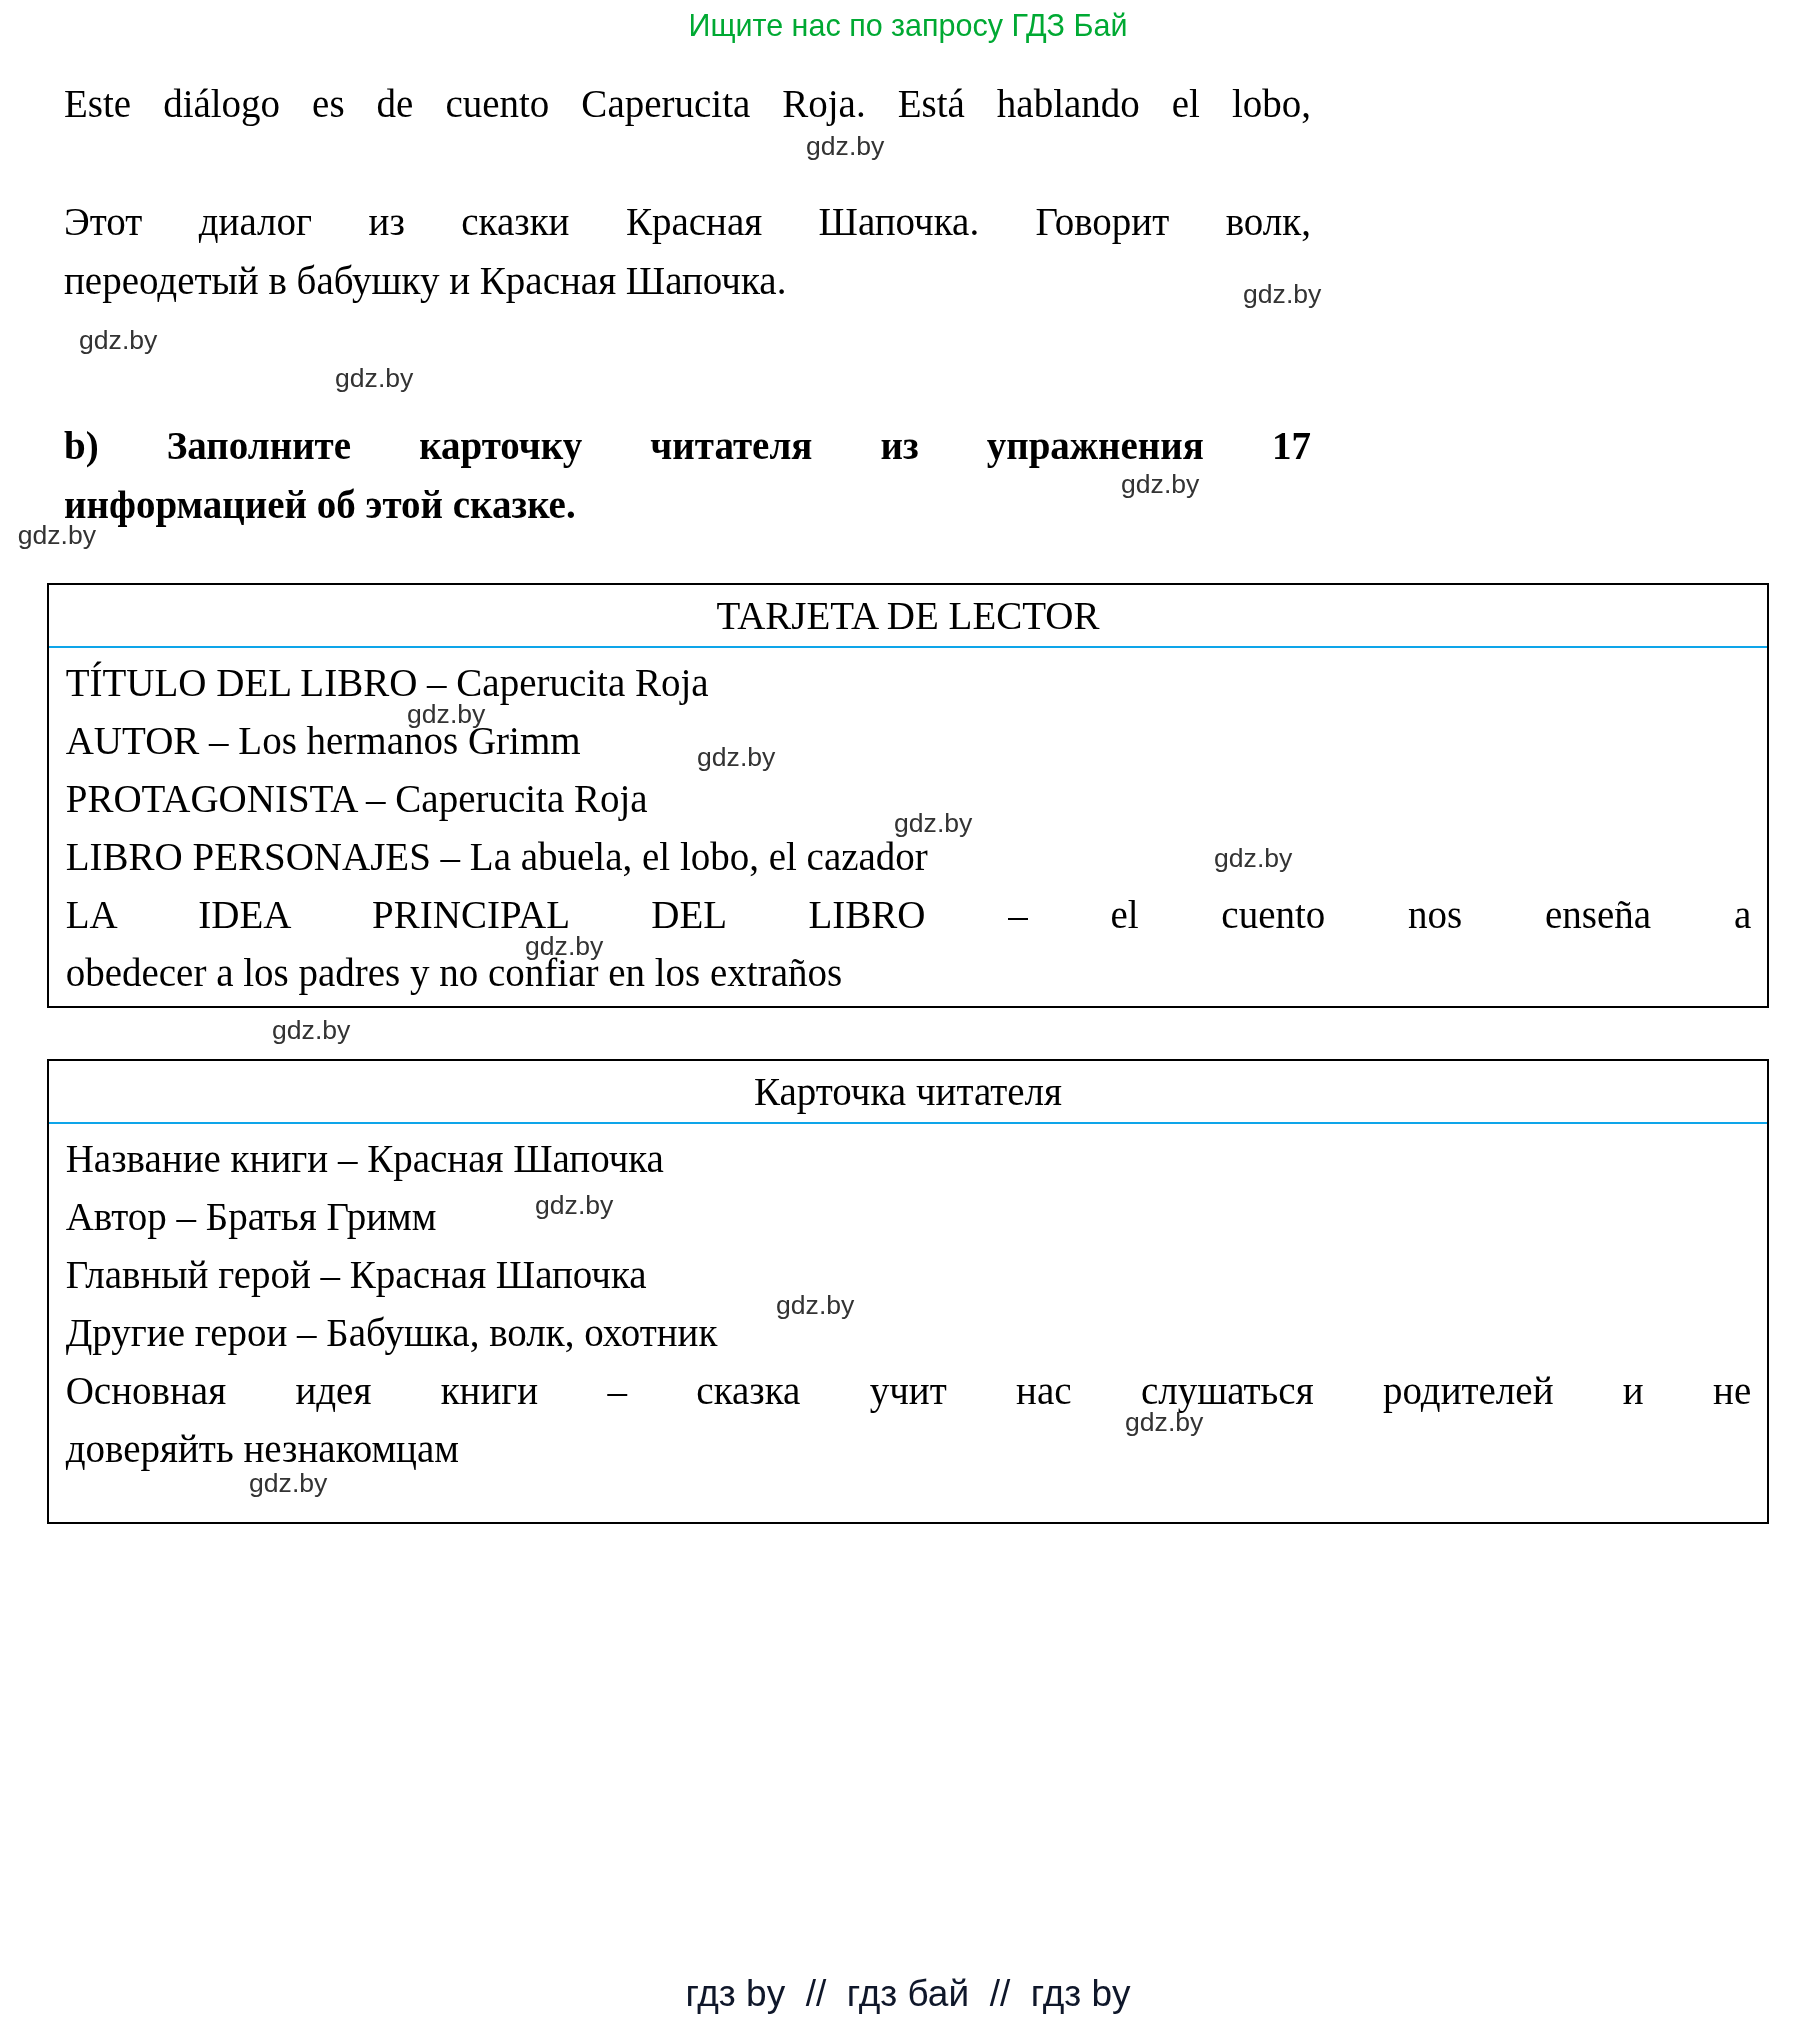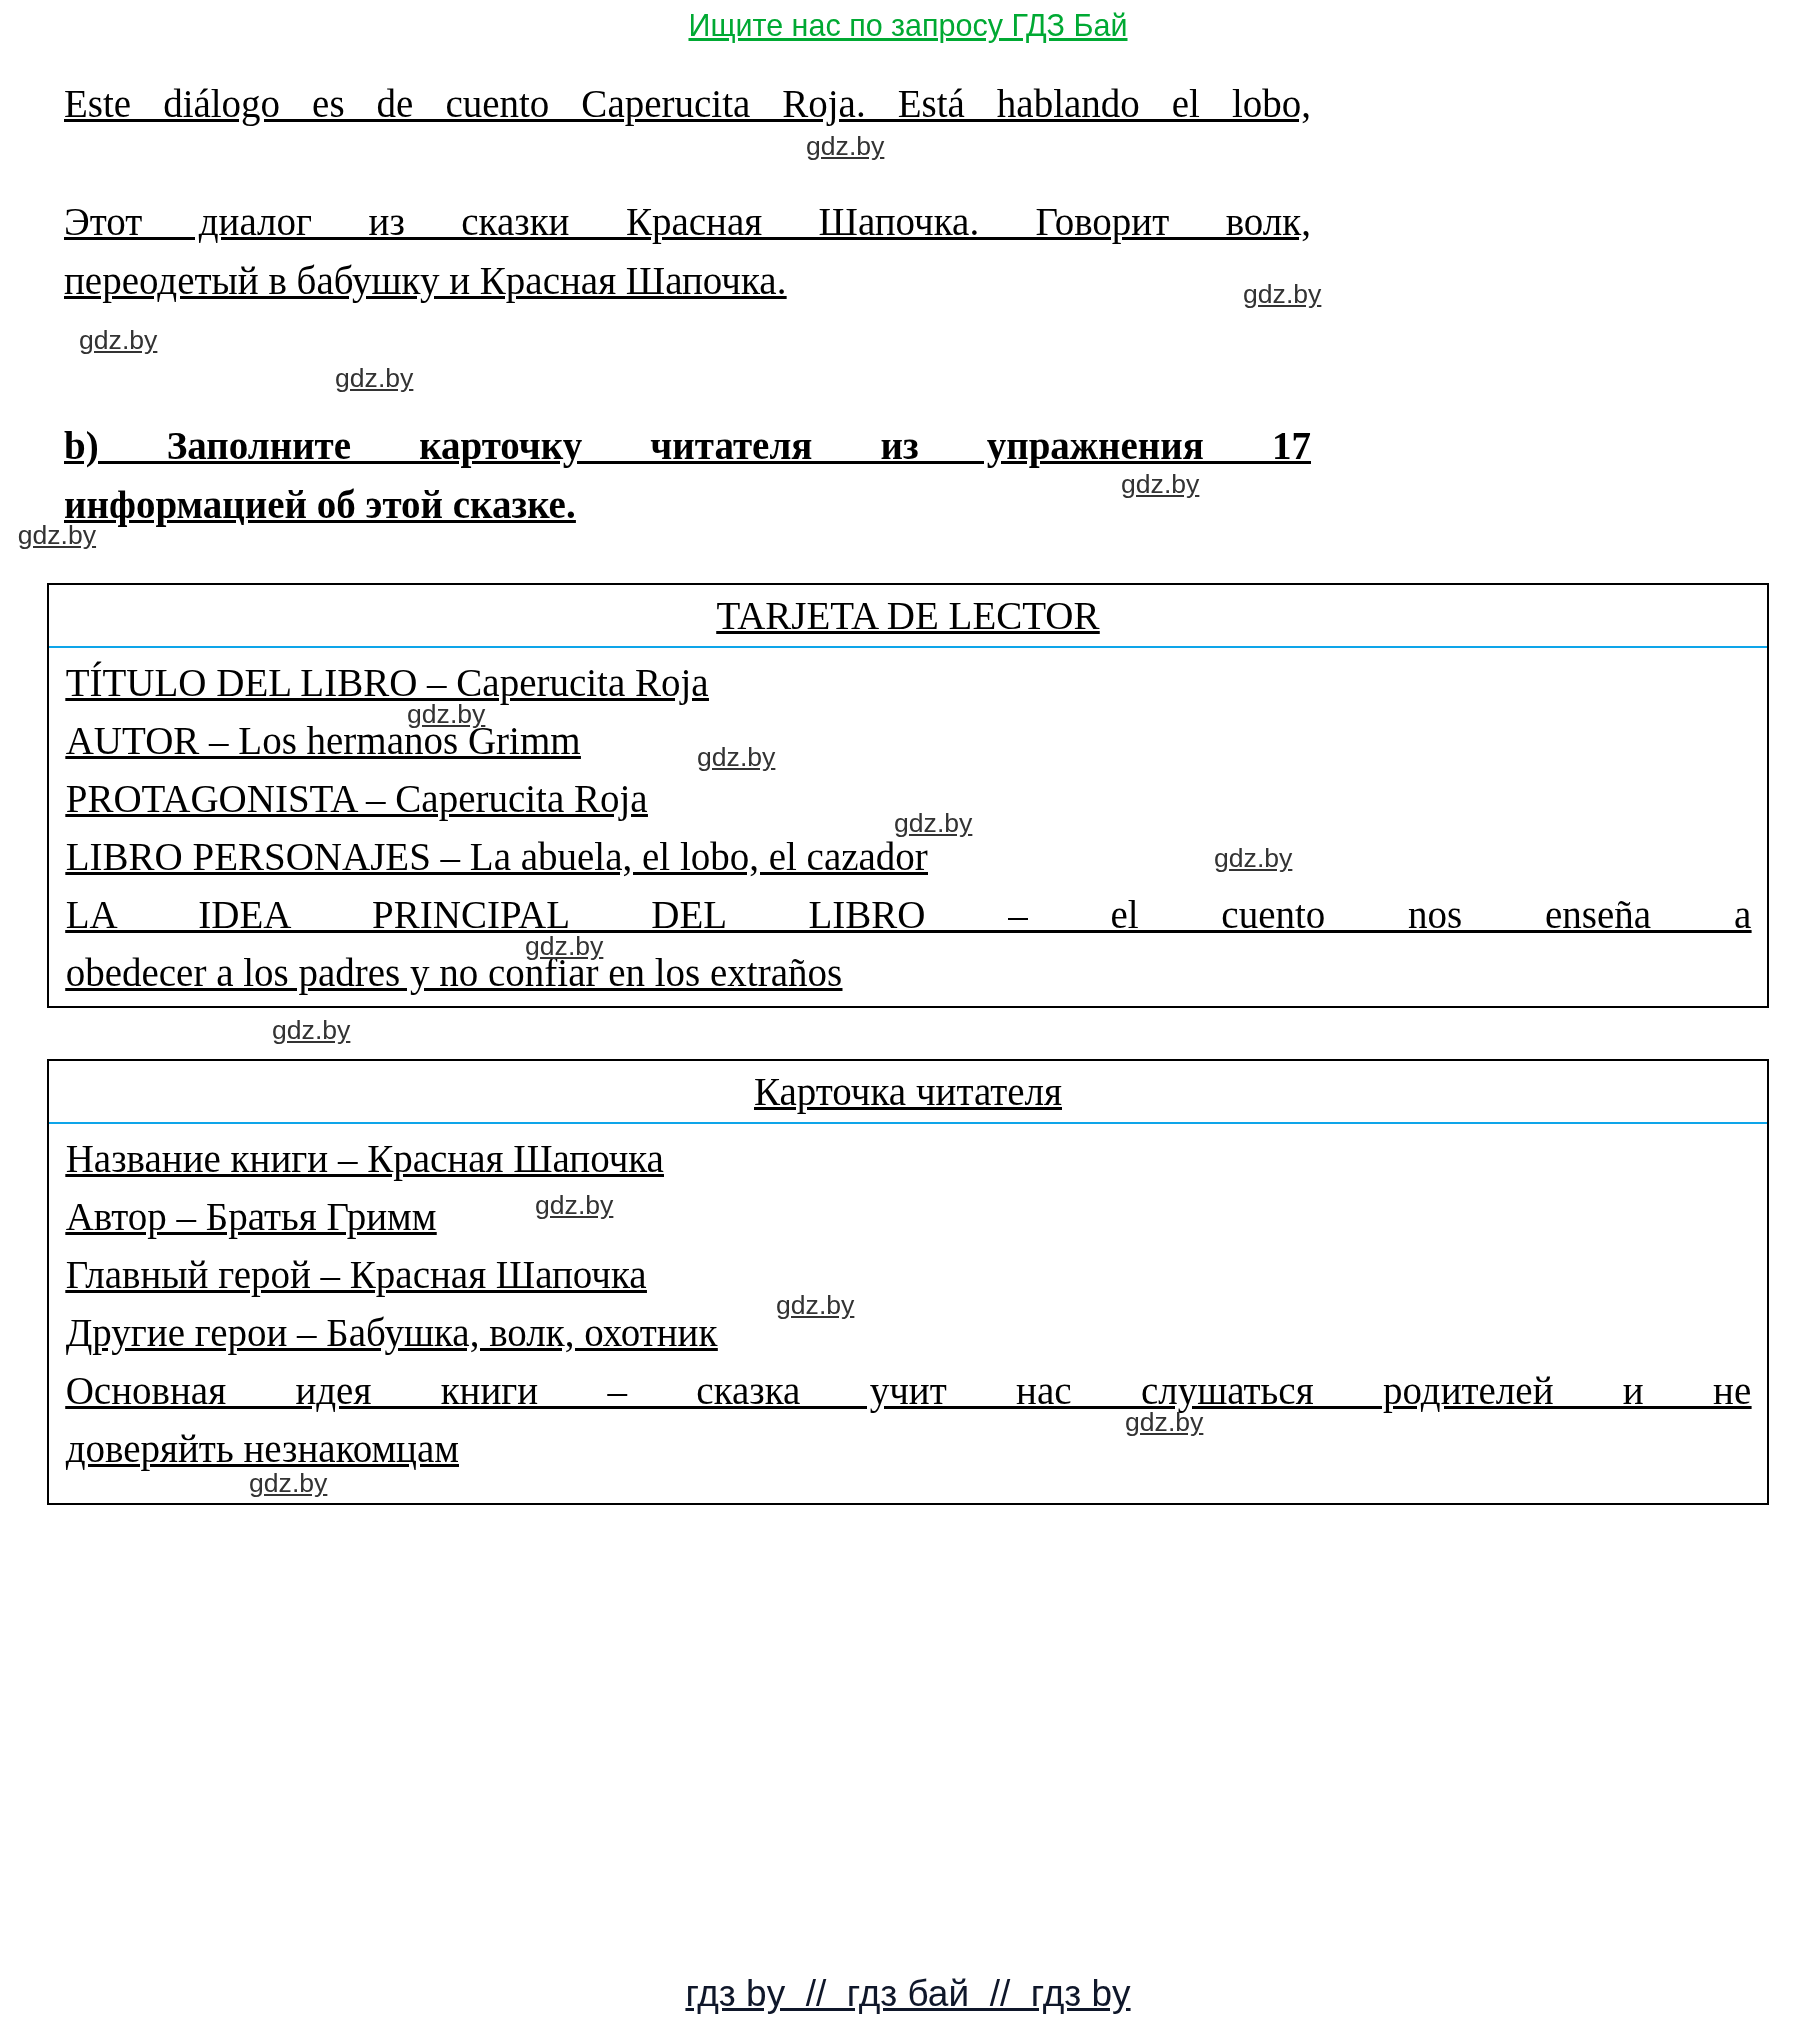--- a/index.html
+++ b/index.html
@@ -1,15 +1,15 @@
 <!DOCTYPE html>
 <html><head>
 <meta charset="utf-8">
 <style>
-  * { box-sizing: border-box; text-decoration: underline; }
+  * { box-sizing: border-box; }
   html, body { margin: 0; padding: 0; }
   body {
     width: 1816px;
     height: 2022px;
     background: #ffffff;
     color: #000000;
     font-family: "Liberation Serif", serif;
     position: relative;
     overflow: hidden;
   }
@@ -48,21 +48,21 @@
   #card-ru { top: 1059px; }
   .card-title {
     text-align: center;
     line-height: 61px;
     border-bottom: 2px solid #0ea5e9;
   }
   .card-body {
     padding: 5.9px 15.8px 3.9px 16.7px;
     line-height: 58px;
   }
-  #card-ru .card-body { padding-bottom: 25px; }
+  #card-ru .card-body { padding-bottom: 44px; }
   .card-row { text-align: left; }
   .wm {
     position: absolute;
     font-family: "Liberation Sans", sans-serif;
     font-size: 26.6px;
     color: #333333;
     white-space: nowrap;
   }
   .footer {
     position: absolute;

